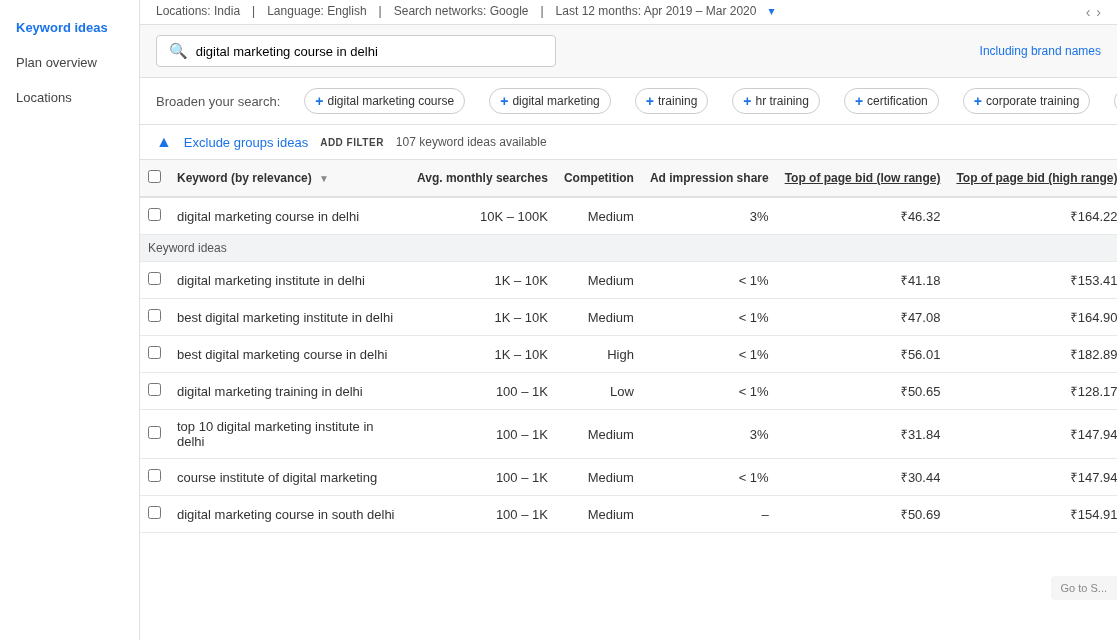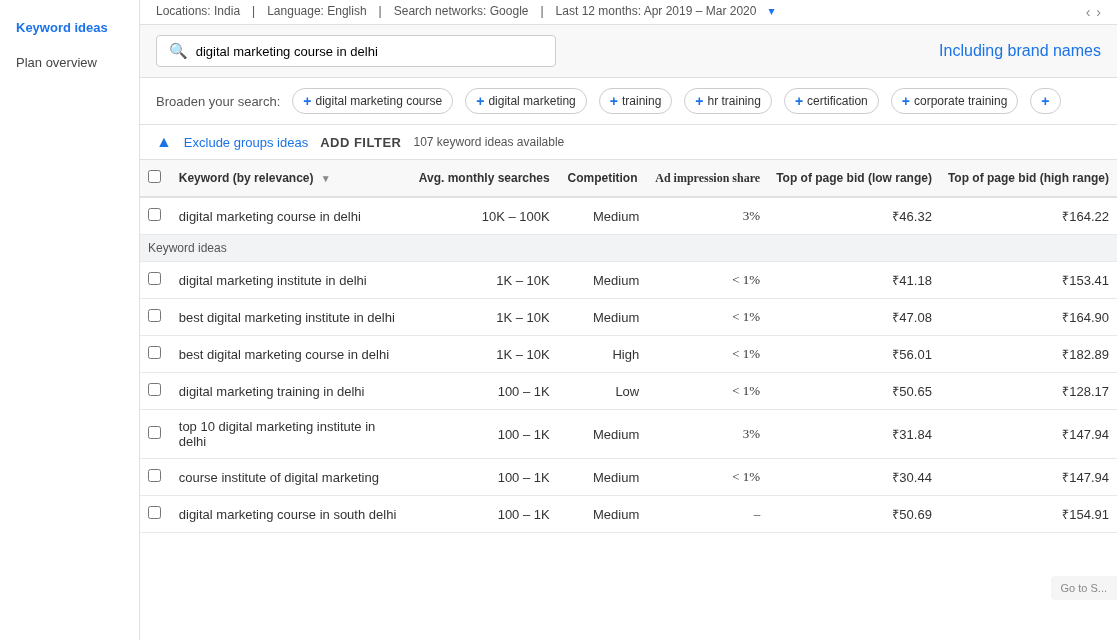--- a/index.html
+++ b/index.html
@@ -66,30 +66,30 @@
     .search-box input {
       border: none;
       outline: none;
       font-size: 13px;
       flex: 1;
       background: transparent;
     }
     .brand-names {
       margin-left: auto;
       color: #1a73e8;
-      font-size: 16px;
+      font-size: 12px;
       cursor: pointer;
     }
 
     
     .broaden-bar {
       padding: 10px 16px;
       display: flex;
       align-items: center;
-      gap: 12px;
+      gap: 24px;
       flex-wrap: nowrap;
       overflow: hidden;
       border-bottom: 1px solid #e0e0e0;
       background: #fff;
     }
     .broaden-label { font-size: 13px; color: #555; white-space: nowrap; }
     .broaden-chip {
       display: flex;
       align-items: center;
       gap: 4px;
@@ -107,21 +107,21 @@
     .filter-bar {
       padding: 8px 16px;
       display: flex;
       align-items: center;
       gap: 12px;
       border-bottom: 1px solid #e0e0e0;
       background: #fff;
     }
     .filter-icon { color: #1a73e8; font-size: 16px; }
     .exclude-btn { color: #1a73e8; font-size: 13px; cursor: pointer; }
-    .add-filter-btn { font-size: 13px; font-weight: bold; color: #444; cursor: pointer; letter-spacing: 0.5px; }
+    .add-filter-btn { font-size: 10px; font-weight: bold; color: #444; cursor: pointer; letter-spacing: 0.5px; }
     .keyword-count { font-size: 12px; color: #555; }
 
     
     .table-container {
       flex: 1;
       overflow-y: auto;
       overflow-x: hidden;
     }
     table {
       width: 100%;
@@ -158,30 +158,31 @@
       padding: 6px 8px;
       font-weight: 500;
     }
 
     .checkbox-cell { width: 36px; }
     .checkbox-cell input[type="checkbox"] { cursor: pointer; }
 
     .keyword-col { min-width: 240px; }
     .avg-col { width: 130px; text-align: right; }
     .comp-col { width: 100px; text-align: center; }
-    .ad-imp-col { width: 120px; text-align: right; font-family: Liberation Serif, serif; }
+    .ad-imp-col { width: 120px; text-align: right; }
     .bid-low-col { width: 130px; text-align: right; }
     .bid-high-col { width: 130px; text-align: right; }
 
     .sort-icon { font-size: 10px; color: #888; margin-left: 4px; }
 
     .th-multi {
       display: flex;
       flex-direction: column;
       align-items: flex-end;
+      text-decoration: underline;
     }
     .th-multi span { display: block; }
 
     .ad-imp-th {
       display: flex;
       flex-direction: column;
       align-items: flex-end;
     }
 
     .watermark {
@@ -199,20 +200,23 @@
   </style>
 </head>
 <body>
 
 <div class="sidebar">
   <div class="sidebar-item active">
     <span>Keyword ideas</span>
   </div>
   <div class="sidebar-item">
     <span>Plan overview</span>
+  </div>
+  <div class="sidebar-item">
+    <span>Locations</span>
   </div>
 </div>
 
 <div class="main">
 
   <div class="top-bar">
     <span>Locations: India</span>
     <span>|</span>
     <span>Language: English</span>
     <span>|</span>

